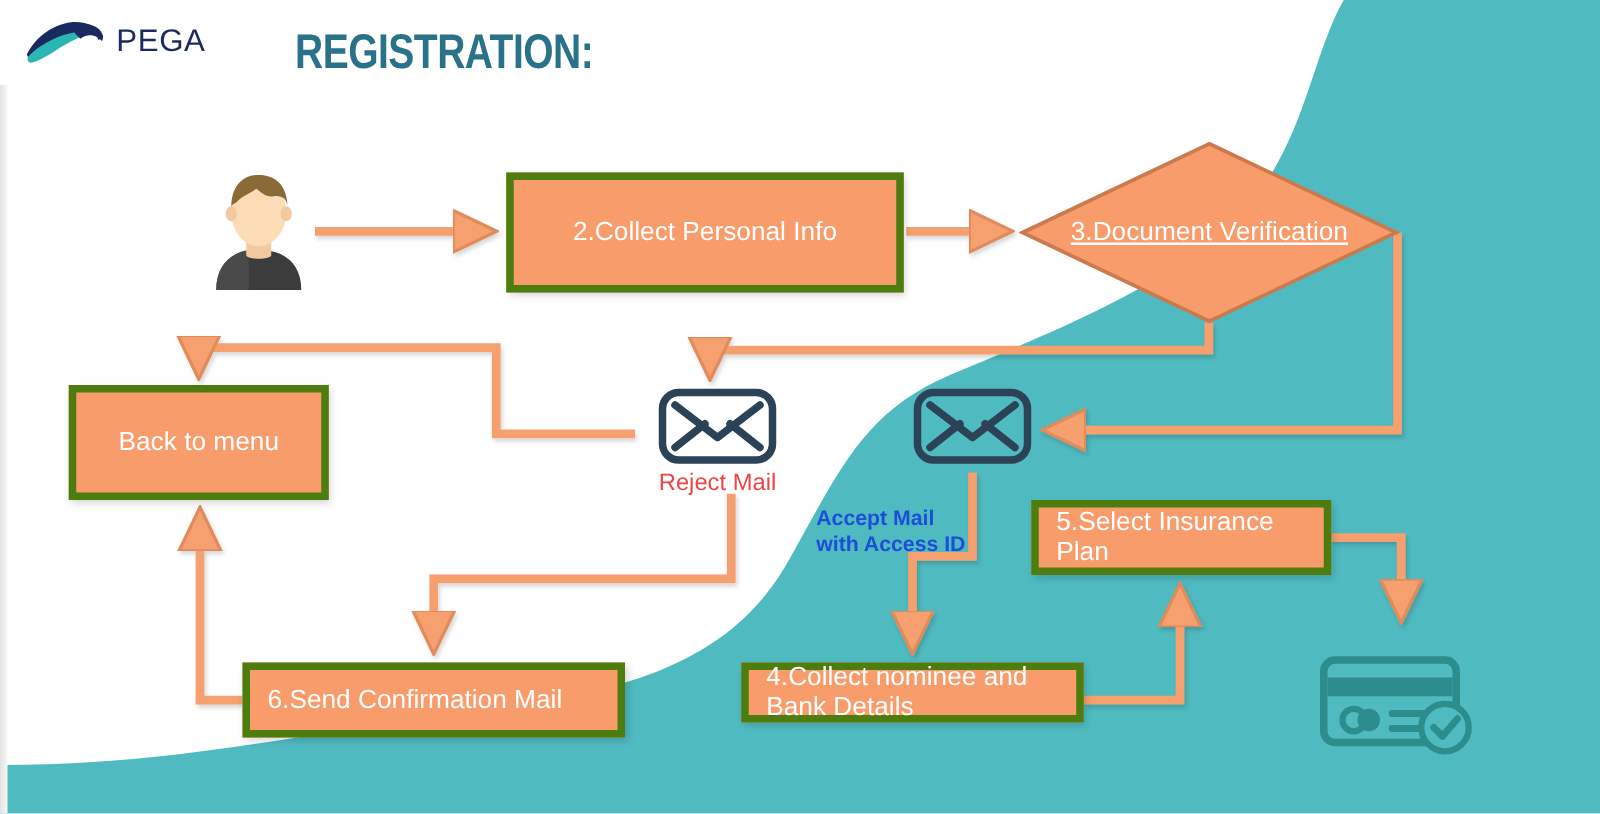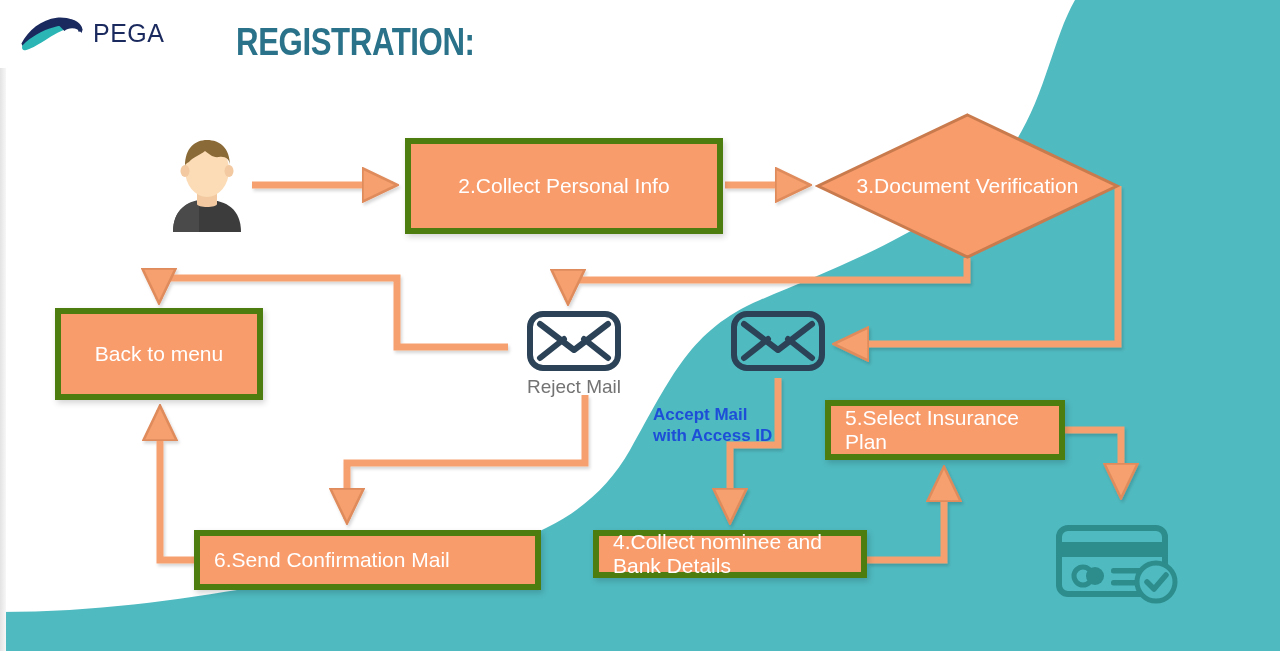--- a/index.html
+++ b/index.html
@@ -76,40 +76,41 @@
     font-size: 21px;
     line-height: 1.12;
     padding: 0 14px;
     box-shadow: 2px 3px 6px rgba(0,0,0,0.17);
   }
   .proc.center { justify-content: center; text-align: center; }
 
   #box-collect-info { left: 405px; top: 138px; width: 318px; height: 96px; }
   #box-back-menu    { left: 55px;  top: 308px; width: 208px; height: 92px; }
   #box-insurance    { left: 825px; top: 400px; width: 240px; height: 60px; }
-  #box-confirm-mail { left: 194px; top: 530px; width: 347px; height: 60px; }
+  #box-confirm-mail { left: 194px; top: 530px; width: 306px; height: 60px; }
   #box-nominee      { left: 593px; top: 530px; width: 274px; height: 48px; }
 
   
   #diamond-wrap {
     position: absolute;
     left: 815px; top: 112px;
     width: 305px; height: 148px;
   }
   #diamond-label {
     position: absolute;
     left: 0; top: 0;
     width: 305px; height: 148px;
     display: flex;
     align-items: center;
     justify-content: center;
     color: #ffffff;
     font-size: 21px;
     text-align: center;
     pointer-events: none;
+    text-decoration: underline;
   }
 
   
   #customer-wrap {
     position: absolute;
     left: 137px; top: 132px;
     width: 140px; height: 136px;
     text-align: center;
   }
   #customer-avatar { width: 96px; height: 100px; display: block; margin: 0 auto; }
@@ -121,21 +122,21 @@
     line-height: 1.1;
   }
 
   
   .env-wrap { position: absolute; text-align: center; }
   #env-reject { left: 516px; top: 310px; width: 116px; }
   #env-accept { left: 728px; top: 310px; width: 100px; }
   .env-icon { width: 96px; height: 62px; display: block; margin: 0 auto; }
   .env-label {
     font-size: 19px;
-    color: #737373;
+    color: #ef4444;
     margin-top: 4px;
     white-space: nowrap;
   }
   #accept-note {
     position: absolute;
     left: 641px; top: 404px;
     width: 150px;
     color: #1d4ed8;
     font-size: 17px;
     font-weight: bold;

